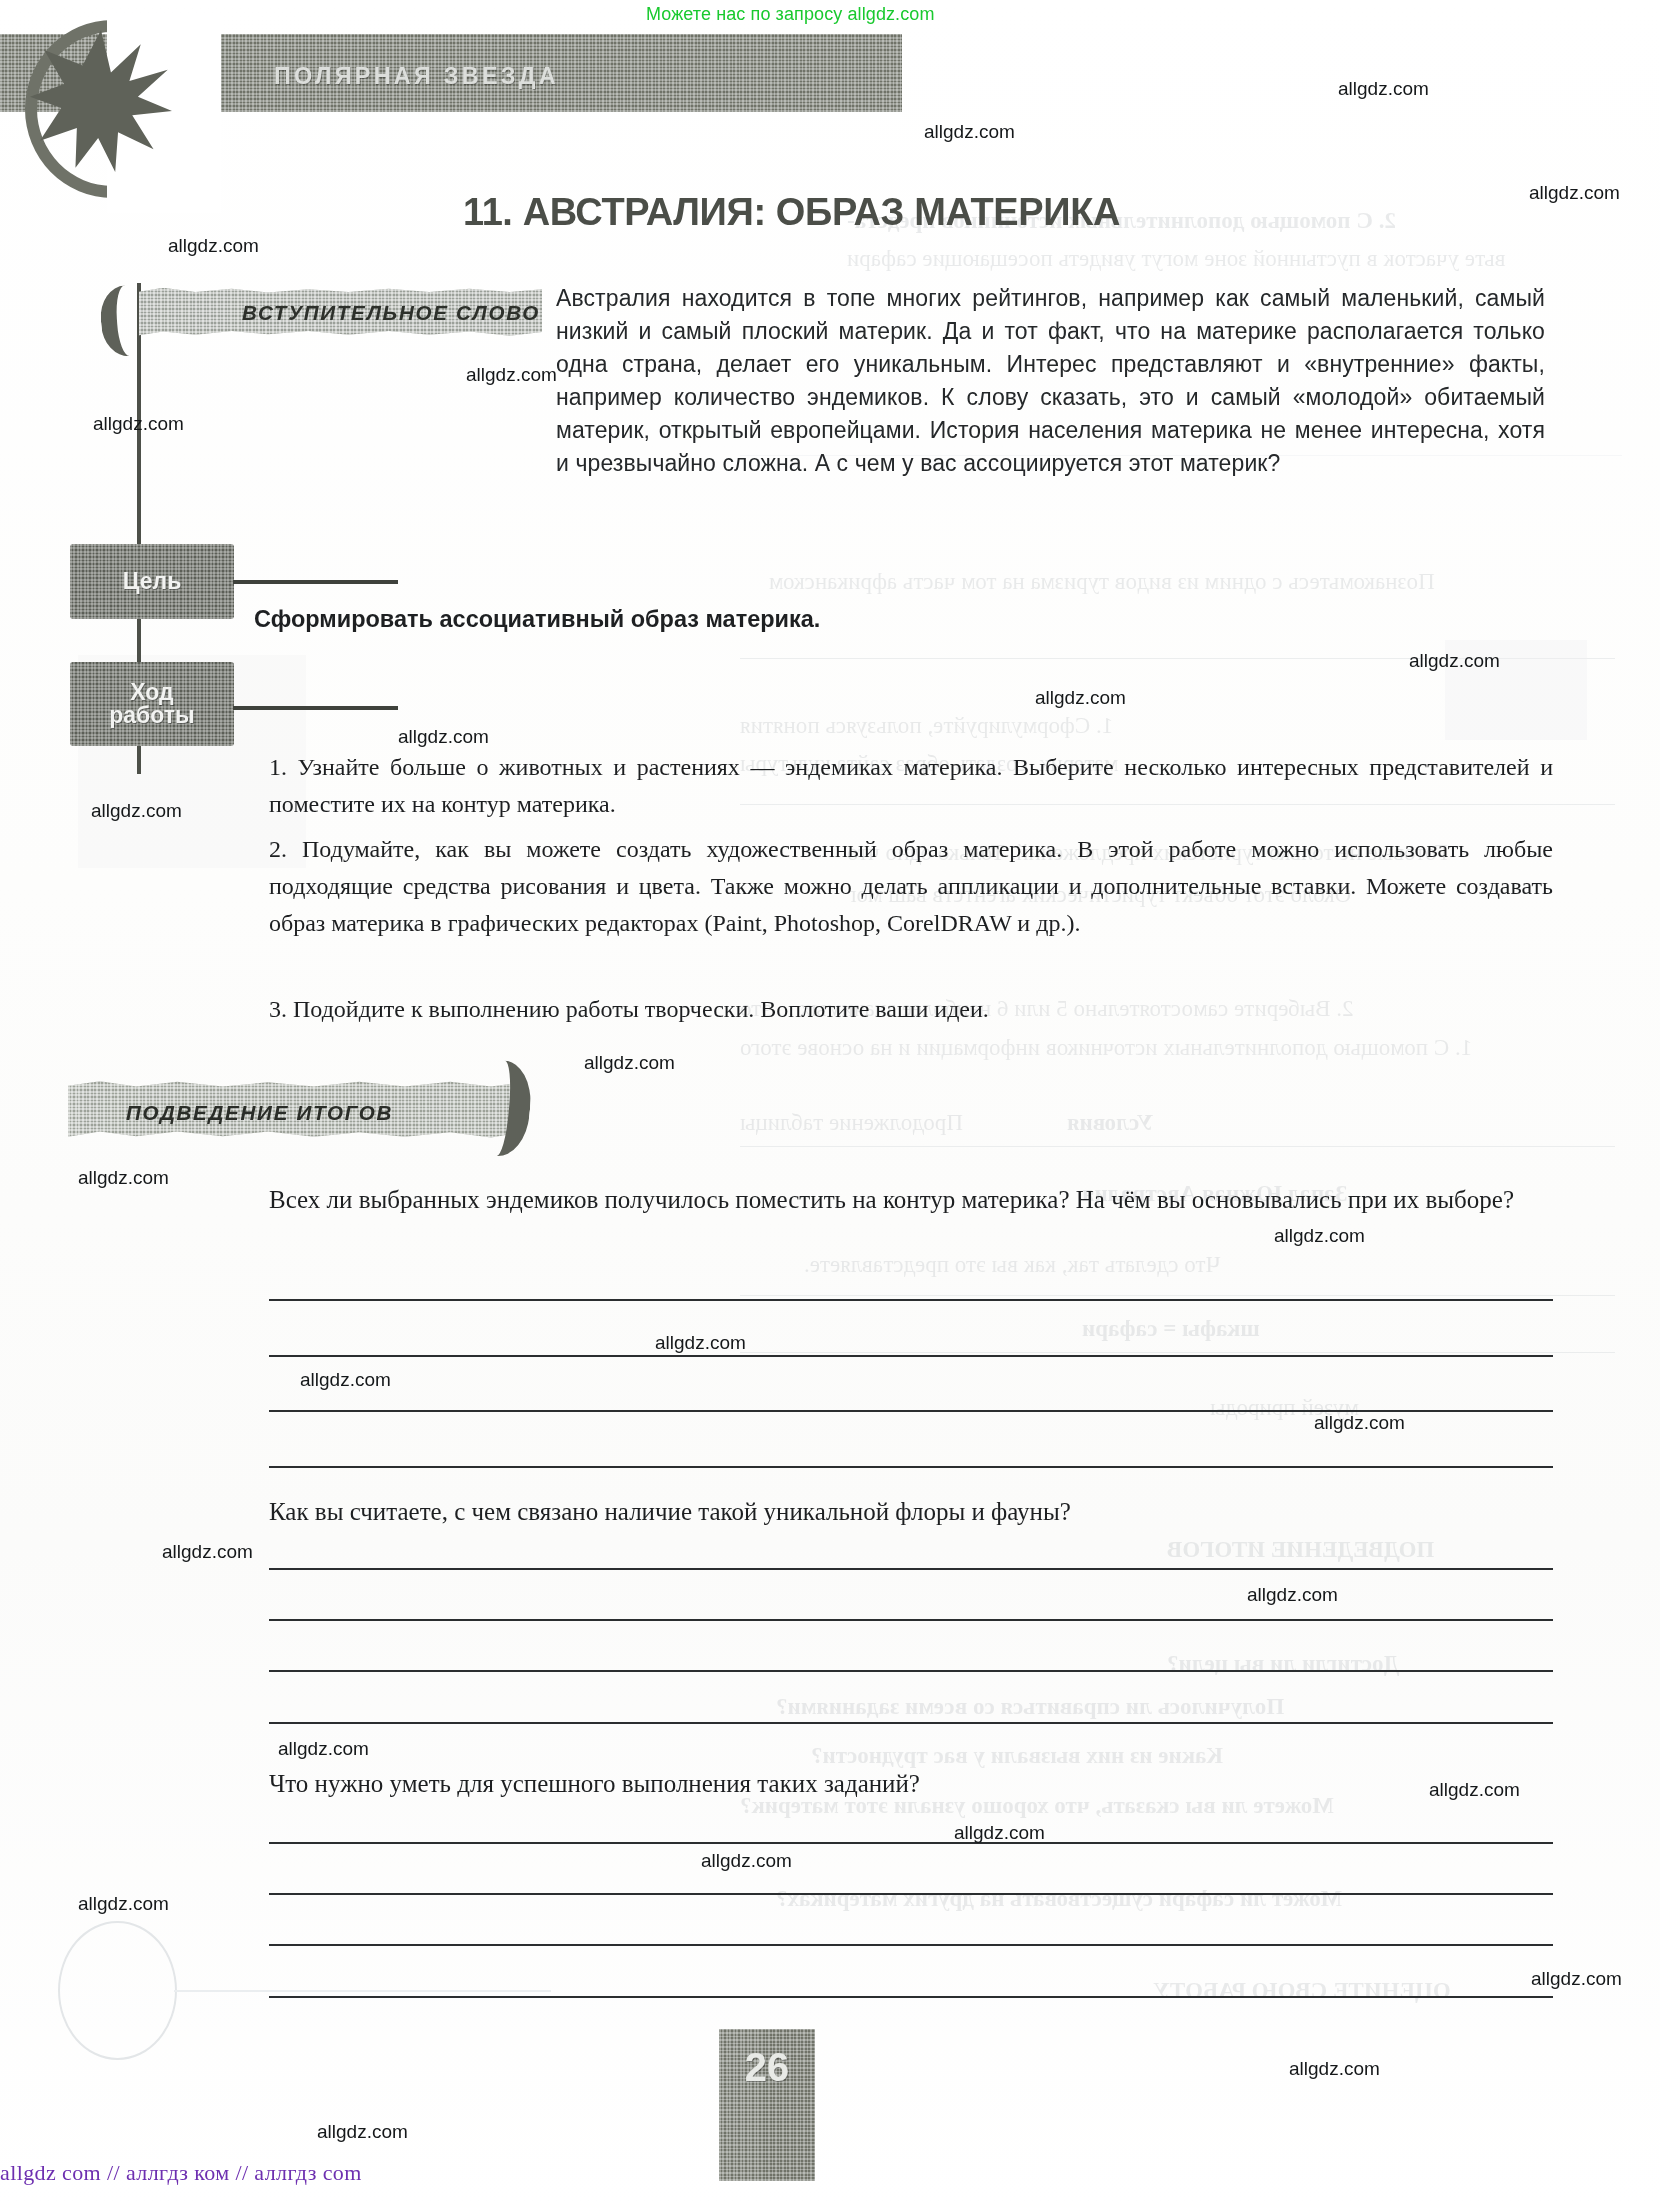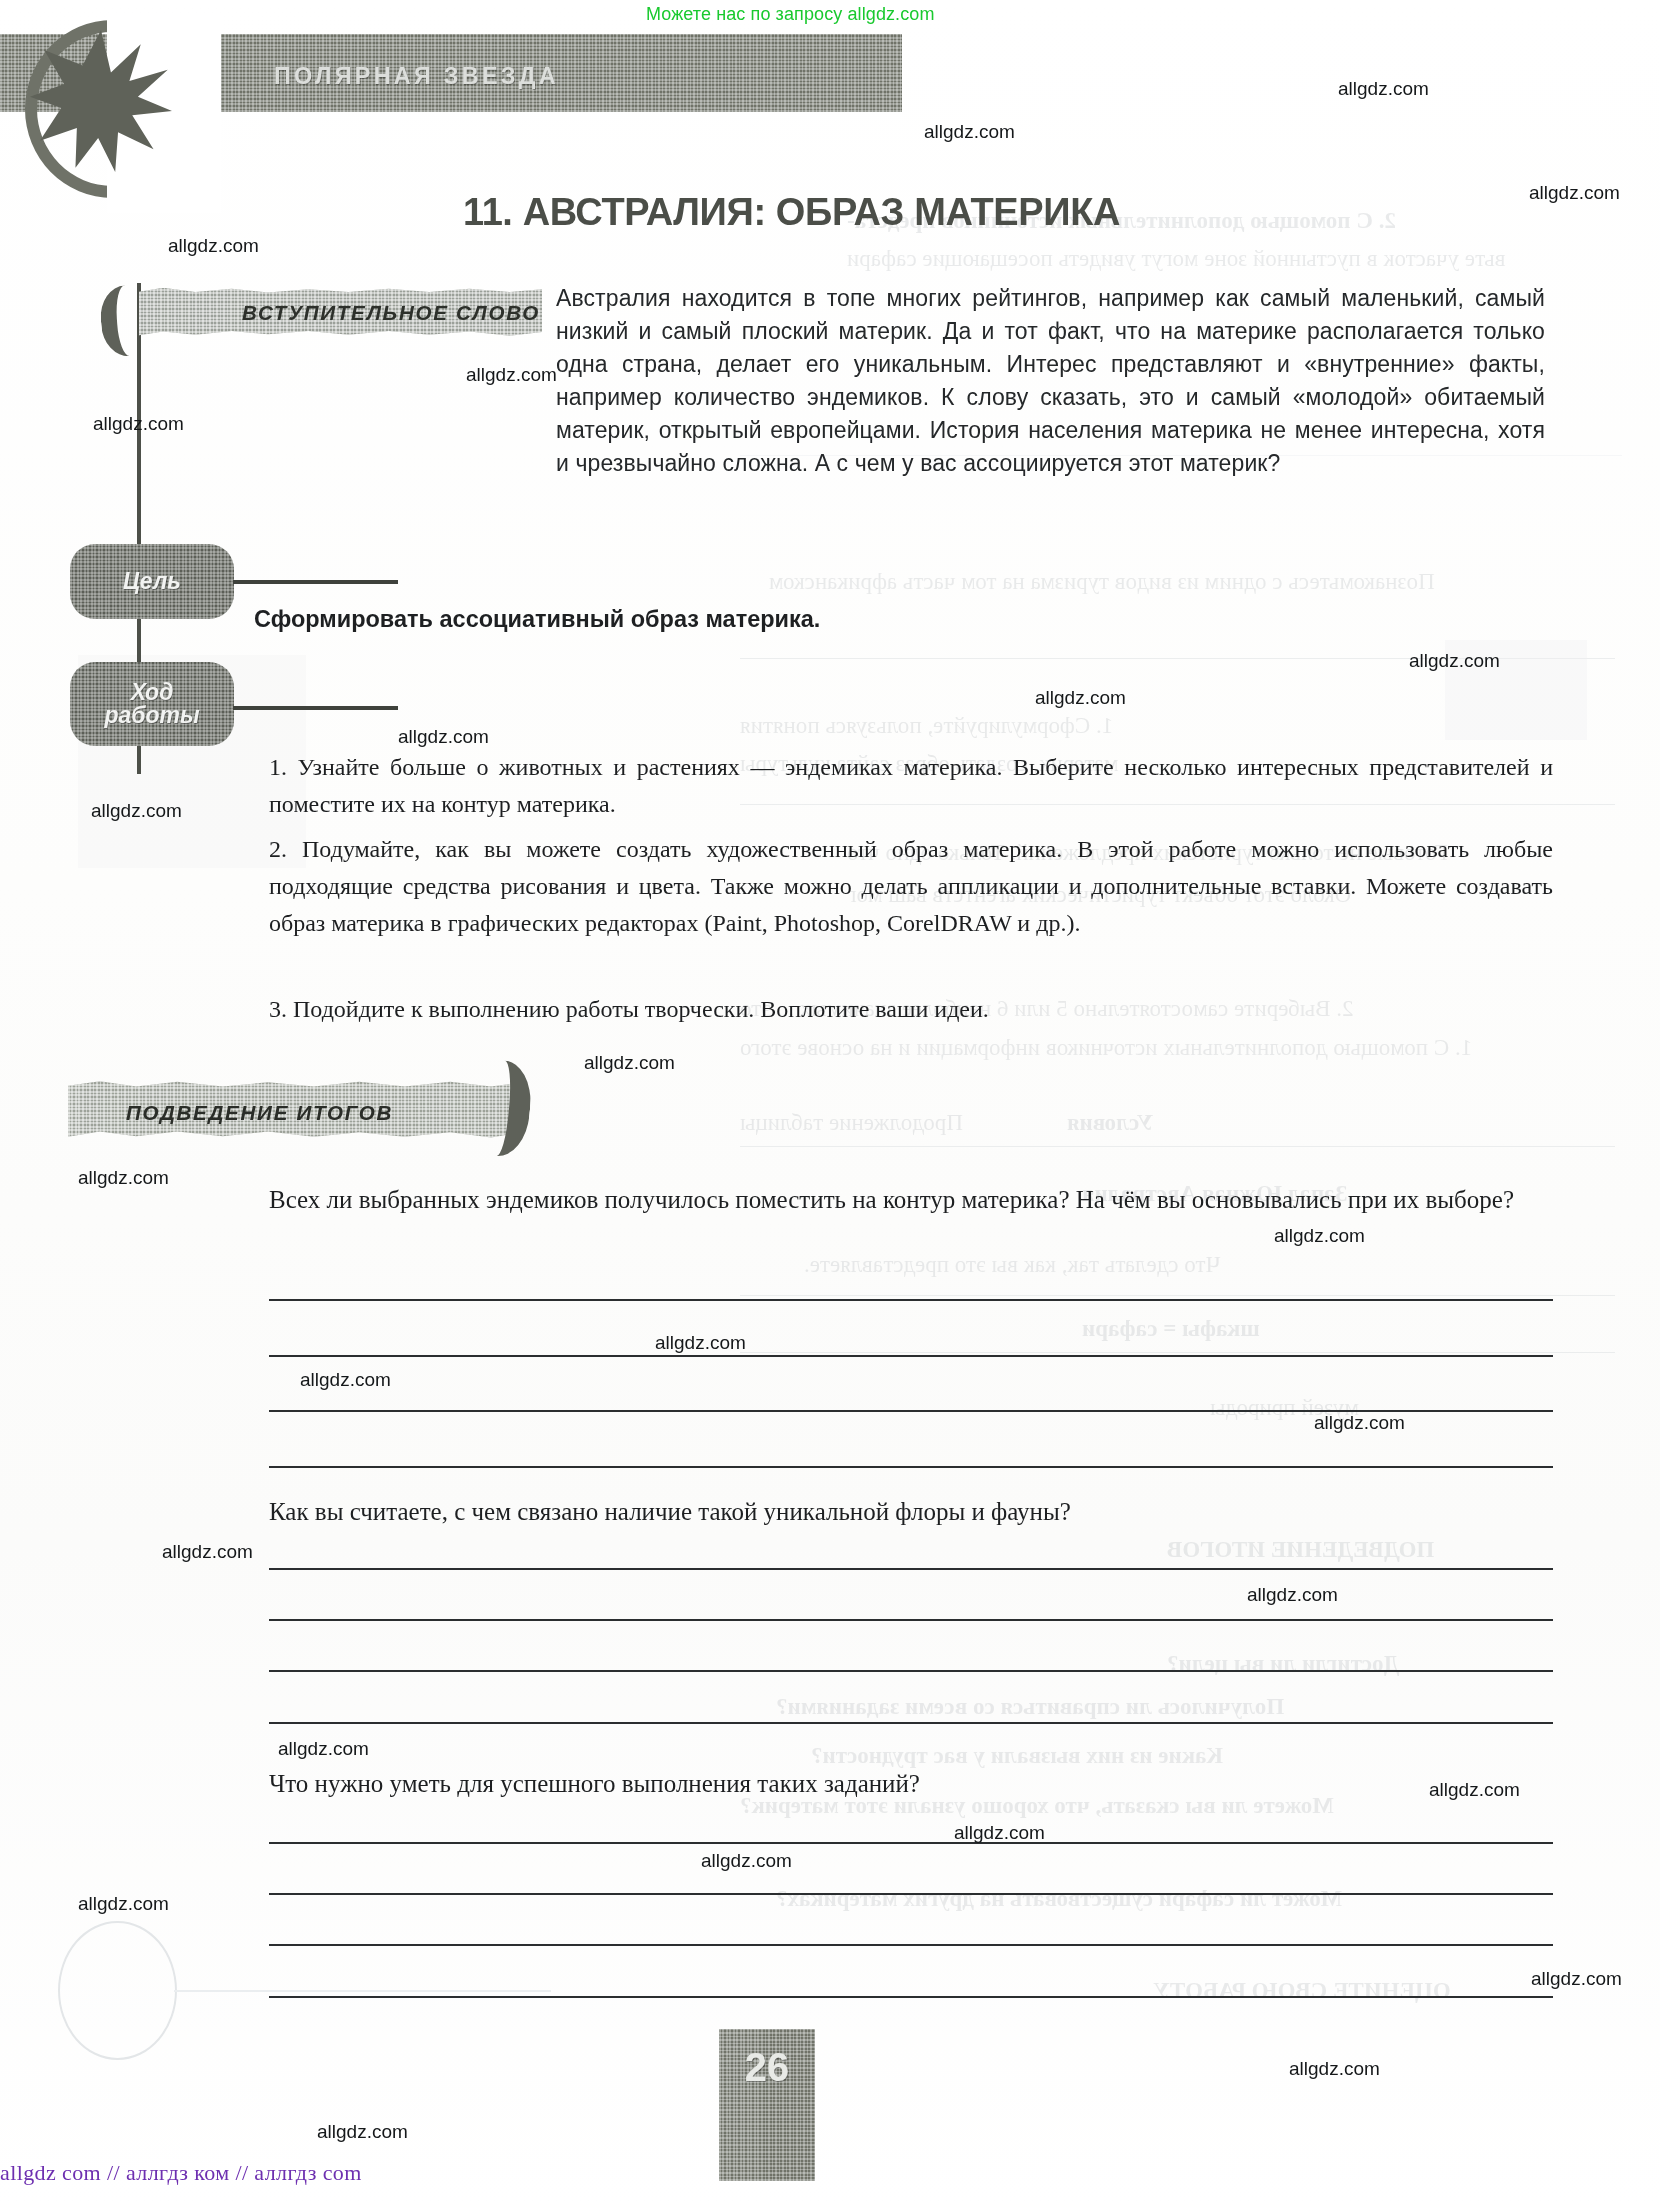--- a/index.html
+++ b/index.html
@@ -158,26 +158,26 @@
     font-size:20.6px;letter-spacing:1.7px;
     color:#2d302b;white-space:nowrap;
   }
 
   .pill{
     position:absolute;
     background-color:#5b5e56;
     background-image:
       repeating-linear-gradient(0deg, rgba(255,255,255,.26) 0 0.7px, rgba(0,0,0,0) 0.7px 1.4px),
       repeating-linear-gradient(90deg, rgba(255,255,255,.26) 0 0.7px, rgba(0,0,0,0) 0.7px 1.4px);
-    border-radius:25px;
+    border-radius:3px;
     display:flex;align-items:center;justify-content:center;
     text-align:center;
     color:#f2f3f1;
     font-family:"Liberation Sans",sans-serif;
-    font-weight:bold;font-style:italic;
+    font-weight:bold;
     line-height:1.02;
     text-shadow:0.7px 0.7px 0 rgba(0,0,0,.35);
   }
   #pill-goal{left:70px;top:544px;width:164px;height:75px;font-size:23px;}
   #pill-steps{left:70px;top:662px;width:164px;height:84px;font-size:23px;}
   .connector{
     position:absolute;height:3.6px;background:#3f423c;
   }
 
   .ribbon2{

